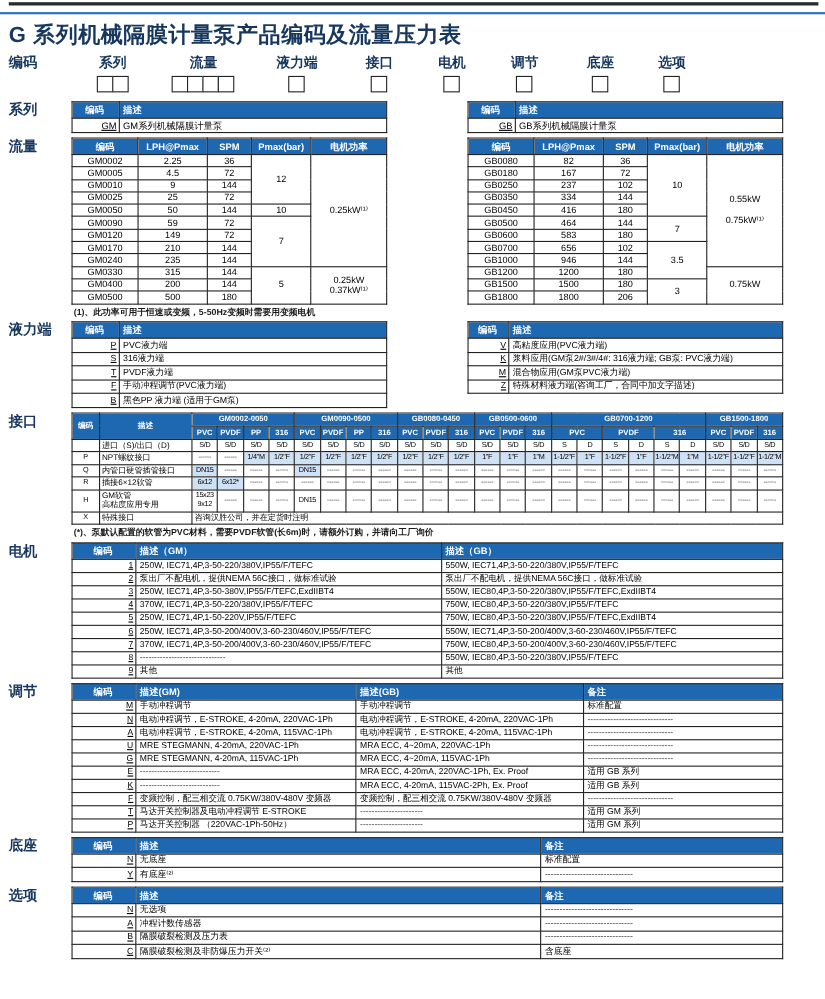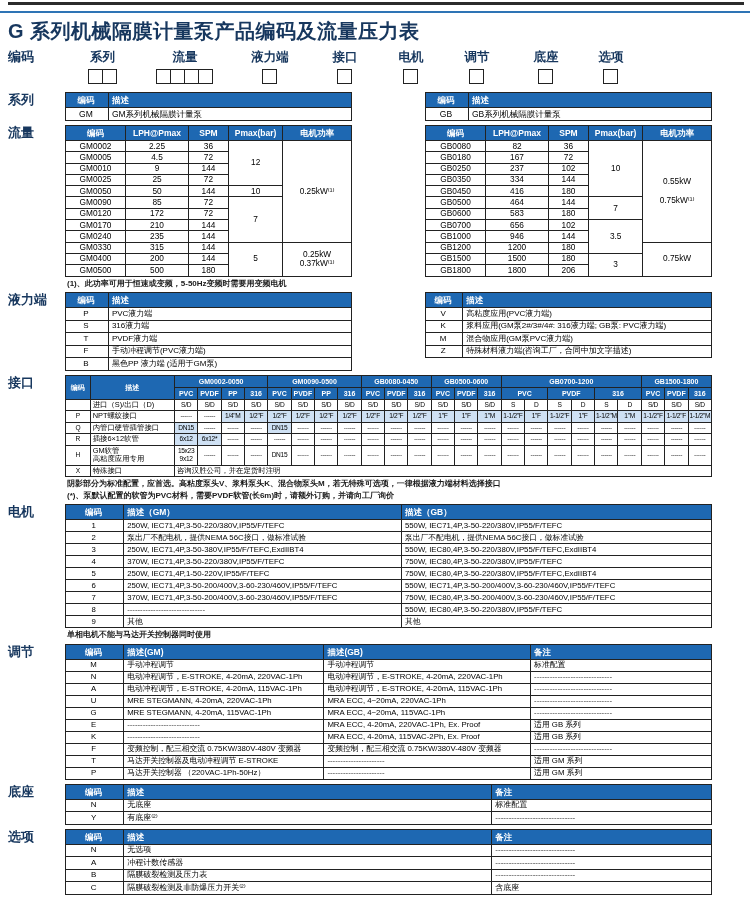--- a/index.html
+++ b/index.html
@@ -18,21 +18,21 @@
   th,td{border:1px solid #222;overflow:hidden;}
   th{background:#1E68B2;color:#fff;font-weight:bold;font-size:8.5px;padding:2px 2px;text-align:center;line-height:10px;}
   td{font-size:8.5px;padding:0.5px 2px;text-align:center;line-height:9.5px;background:#fff;}
   td.dash{color:#333;}
   td.shaded{background:#cfe1f4;}
   td.desc{text-align:left;padding-left:3px;}
   
   .t-list th{text-align:left;padding-left:3px;}
   .t-list th:first-child{text-align:center;padding-left:0;}
   .t-list td{text-align:left;padding-left:3px;line-height:11px;}
-  .t-list td:first-child{text-align:center;padding-left:0;}
+  .t-list td:first-child{text-align:right;padding-left:0;text-decoration:underline;}
   .t-liq td{line-height:10.5px;font-size:8px;}
   .t-motor td,.t-adj td{font-size:7.8px;line-height:10px;}
   .t-base td,.t-opt td{font-size:8px;line-height:10.5px;}
   .t-flow th{font-size:8.5px;padding:2px 1px;}
   .t-flow td{font-size:8.3px;line-height:9.3px;padding:0.5px 1px;}
   .t-if th{font-size:7px;padding:1px 0;line-height:9px;}
   .t-if td{font-size:6.6px;line-height:8.5px;padding:1px 0;letter-spacing:-0.3px;}
   .t-if td.desc{font-size:7.4px;letter-spacing:0;padding-left:2px;}
   .fnote{font-size:8px;font-weight:bold;color:#1a1a1a;margin:2px 0 0 2px;line-height:9.5px;}
   
@@ -201,27 +201,27 @@
                 <td>72</td>
               </tr>
               <tr>
                 <td>GM0050</td>
                 <td>50</td>
                 <td>144</td>
                 <td>10</td>
               </tr>
               <tr>
                 <td>GM0090</td>
-                <td>85</td>
+                <td>59</td>
                 <td>72</td>
                 <td rowspan="4">7</td>
               </tr>
               <tr>
                 <td>GM0120</td>
-                <td>172</td>
+                <td>149</td>
                 <td>72</td>
               </tr>
               <tr>
                 <td>GM0170</td>
                 <td>210</td>
                 <td>144</td>
               </tr>
               <tr>
                 <td>GM0240</td>
                 <td>235</td>
@@ -617,21 +617,20 @@
               <td class="dash">------</td>
             </tr>
             <tr>
               <td>X</td>
               <td class="desc">特殊接口</td>
               <td colspan="23" class="desc">咨询汉胜公司，并在定货时注明</td>
             </tr>
           </tbody>
         </table>
       </div>
-    <div class="fnote">阴影部分为标准配置，应首选。高粘度泵头V、浆料泵头K、混合物泵头M，若无特殊可选项，一律根据液力端材料选择接口</div>
     <div class="fnote">(*)、泵默认配置的软管为PVC材料，需要PVDF软管(长6m)时，请额外订购，并请向工厂询价</div>
   </div>
 </div>
 
 <div class="section">
   <div class="slabel">电机</div>
   <div class="scontent">
     <div class="tbl-wide">
         <table class="t-list t-motor">
           <colgroup>
@@ -688,21 +687,20 @@
               <td>550W, IEC80,4P,3-50-220/380V,IP55/F/TEFC</td>
             </tr>
             <tr>
               <td>9</td>
               <td>其他</td>
               <td>其他</td>
             </tr>
           </tbody>
         </table>
       </div>
-    <div class="fnote">单相电机不能与马达开关控制器同时使用</div>
   </div>
 </div>
 
 <div class="section">
   <div class="slabel">调节</div>
   <div class="scontent">
     <div class="tbl-wide">
         <table class="t-list t-adj">
           <colgroup>
             <col style="width: 9%;">

